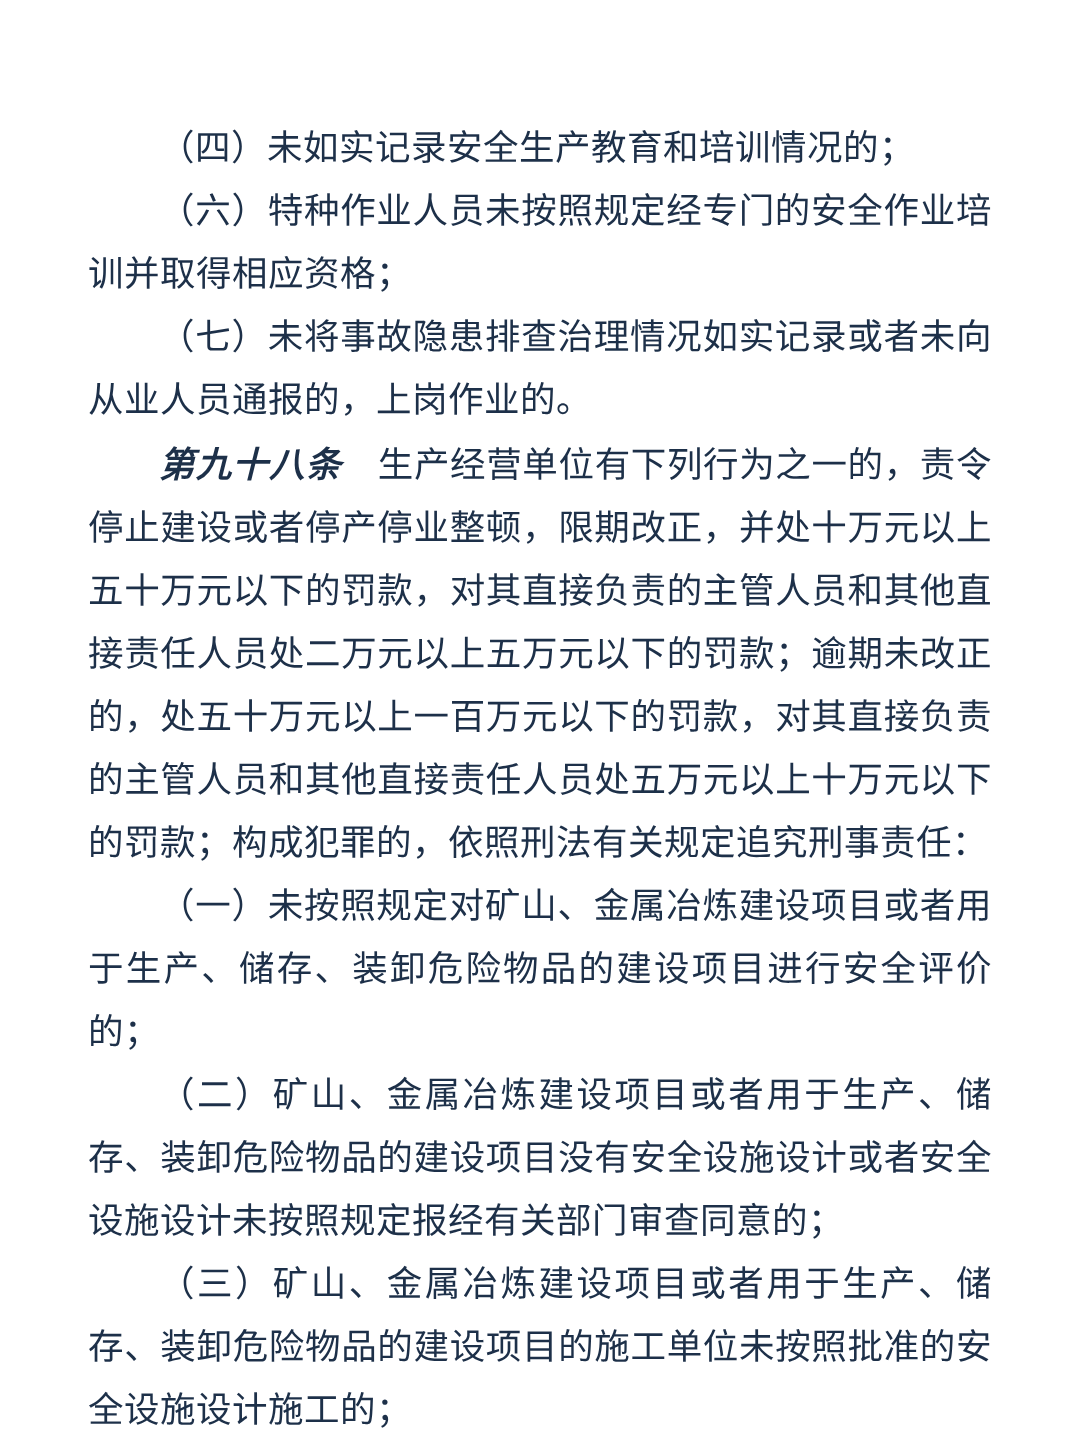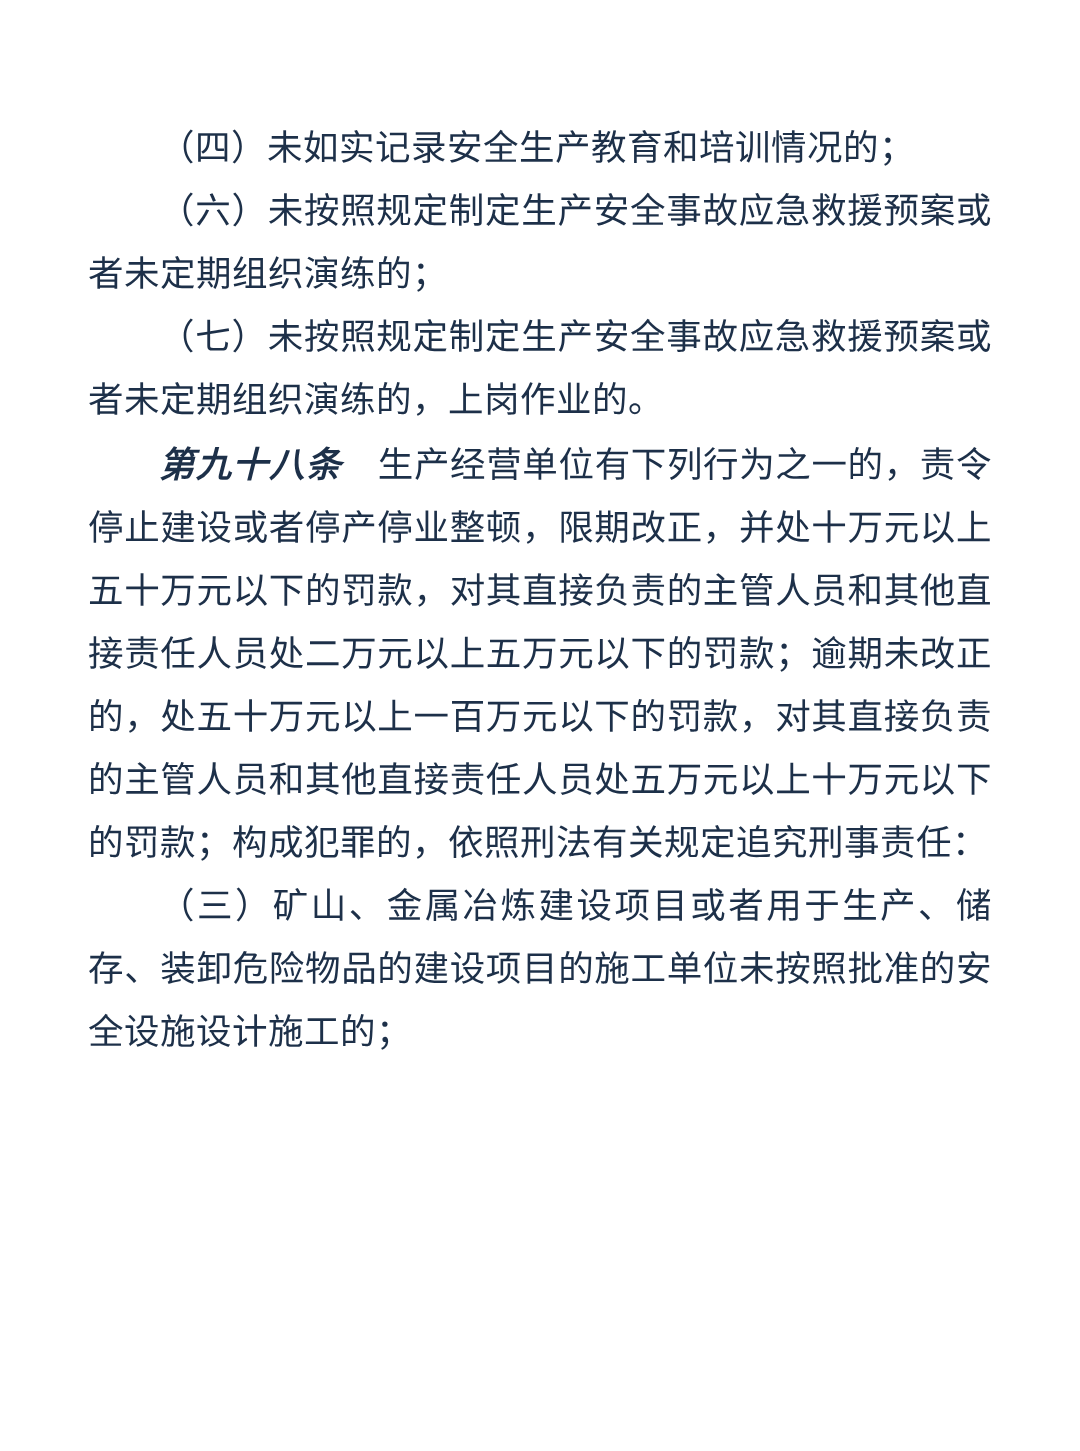--- a/index.html
+++ b/index.html
@@ -50,24 +50,26 @@
 </style>
 </head>
 <body>
 
 <div class="page">
   <div class="doc-body">
 
     <p class="para">（四）未如实记录安全生产教育和培训情况的；</p>
 
 
-    <p class="para">（六）未按照规定制定生产安全事故应急救援预案或者未定期组织演练的；</p>
+    <p class="para">（六）特种作业人员未按照规定经专门的安全作业培训并取得相应资格；</p>
 
-    <p class="para">（七）未按照规定制定生产安全事故应急救援预案或者未定期组织演练的，上岗作业的。</p>
+    <p class="para">（七）未将事故隐患排查治理情况如实记录或者未向从业人员通报的，上岗作业的。</p>
 
     <p class="para article"><span class="article-num">第九十八条</span><span class="article-gap"></span><span>生产经营单位有下列行为之一的，责令停止建设或者停产停业整顿，限期改正，并处十万元以上五十万元以下的罚款，对其直接负责的主管人员和其他直接责任人员处二万元以上五万元以下的罚款；逾期未改正的，处五十万元以上一百万元以下的罚款，对其直接负责的主管人员和其他直接责任人员处五万元以上十万元以下的罚款；构成犯罪的，依照刑法有关规定追究刑事责任：</span></p>
 
+    <p class="para">（一）未按照规定对矿山、金属冶炼建设项目或者用于生产、储存、装卸危险物品的建设项目进行安全评价的；</p>
 
+    <p class="para">（二）矿山、金属冶炼建设项目或者用于生产、储存、装卸危险物品的建设项目没有安全设施设计或者安全设施设计未按照规定报经有关部门审查同意的；</p>
 
     <p class="para">（三）矿山、金属冶炼建设项目或者用于生产、储存、装卸危险物品的建设项目的施工单位未按照批准的安全设施设计施工的；</p>
 
   </div>
 </div>
 
 </body></html>

